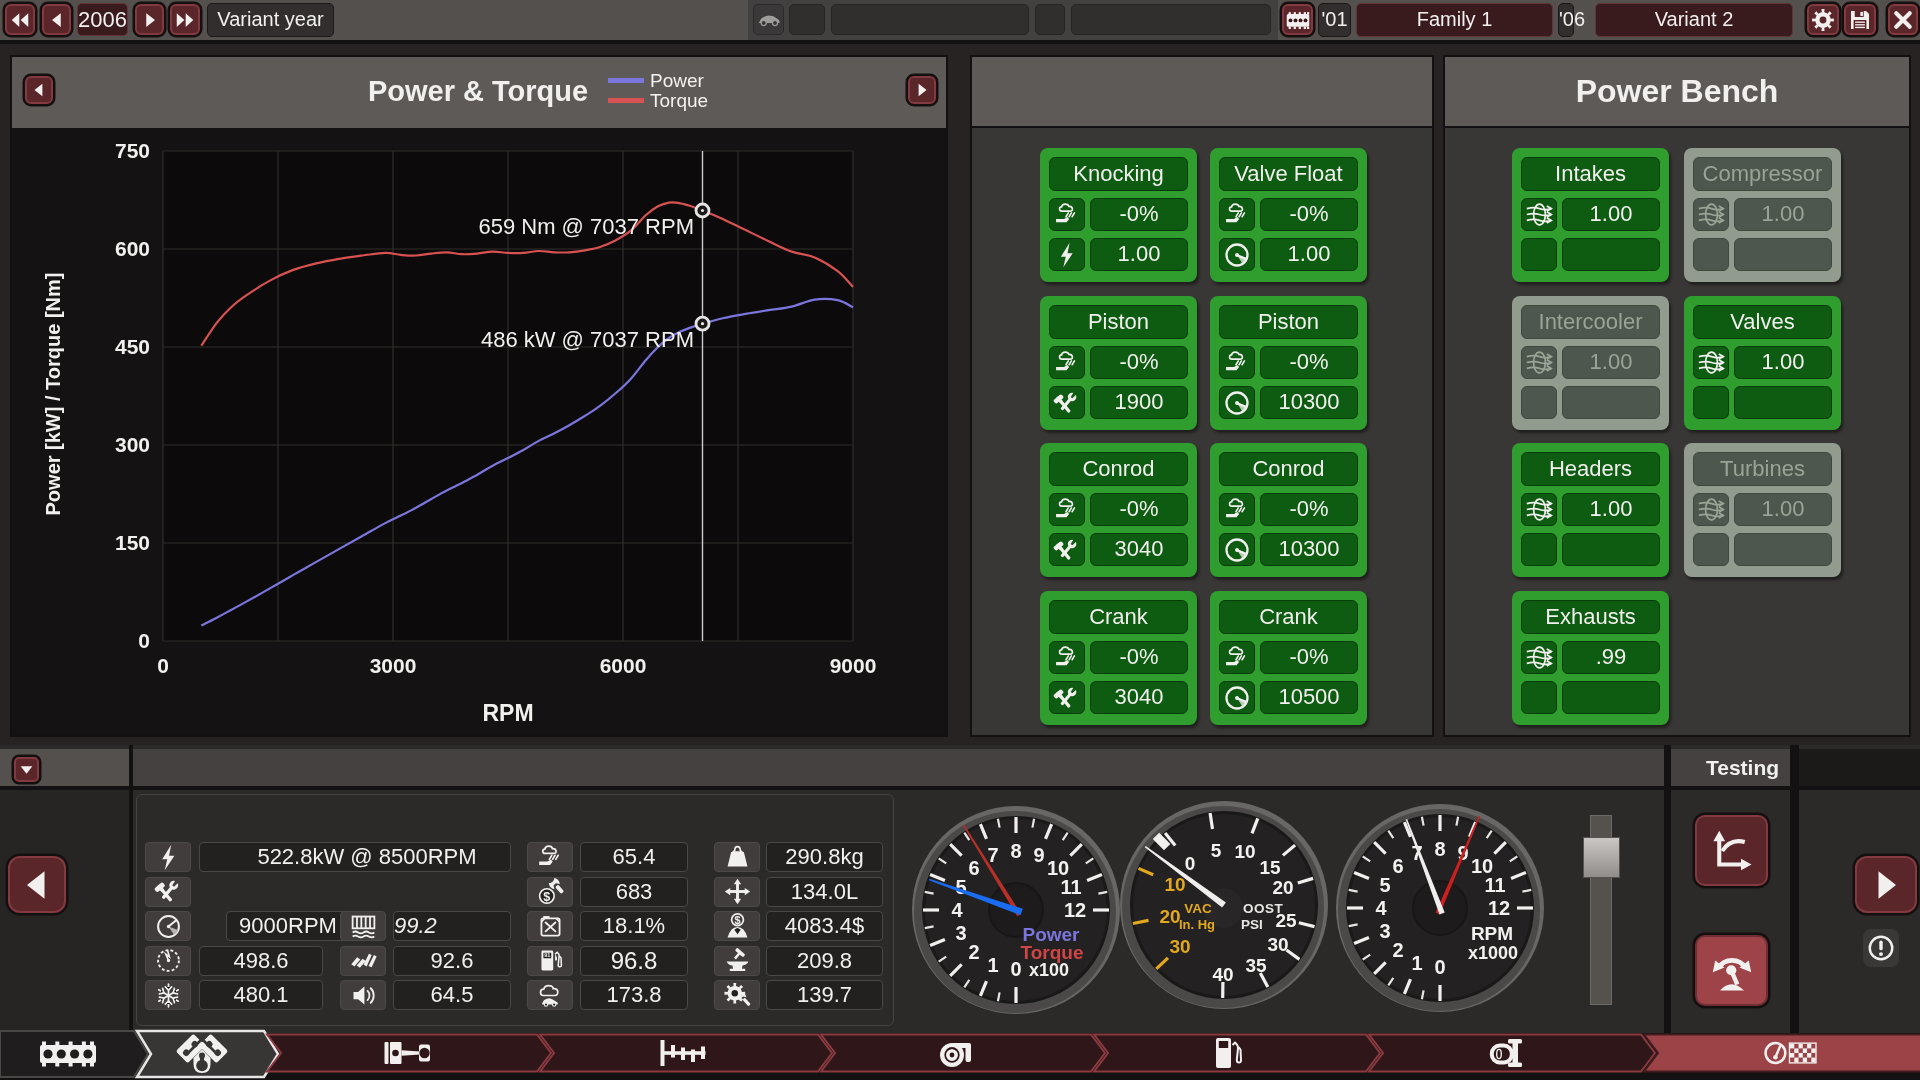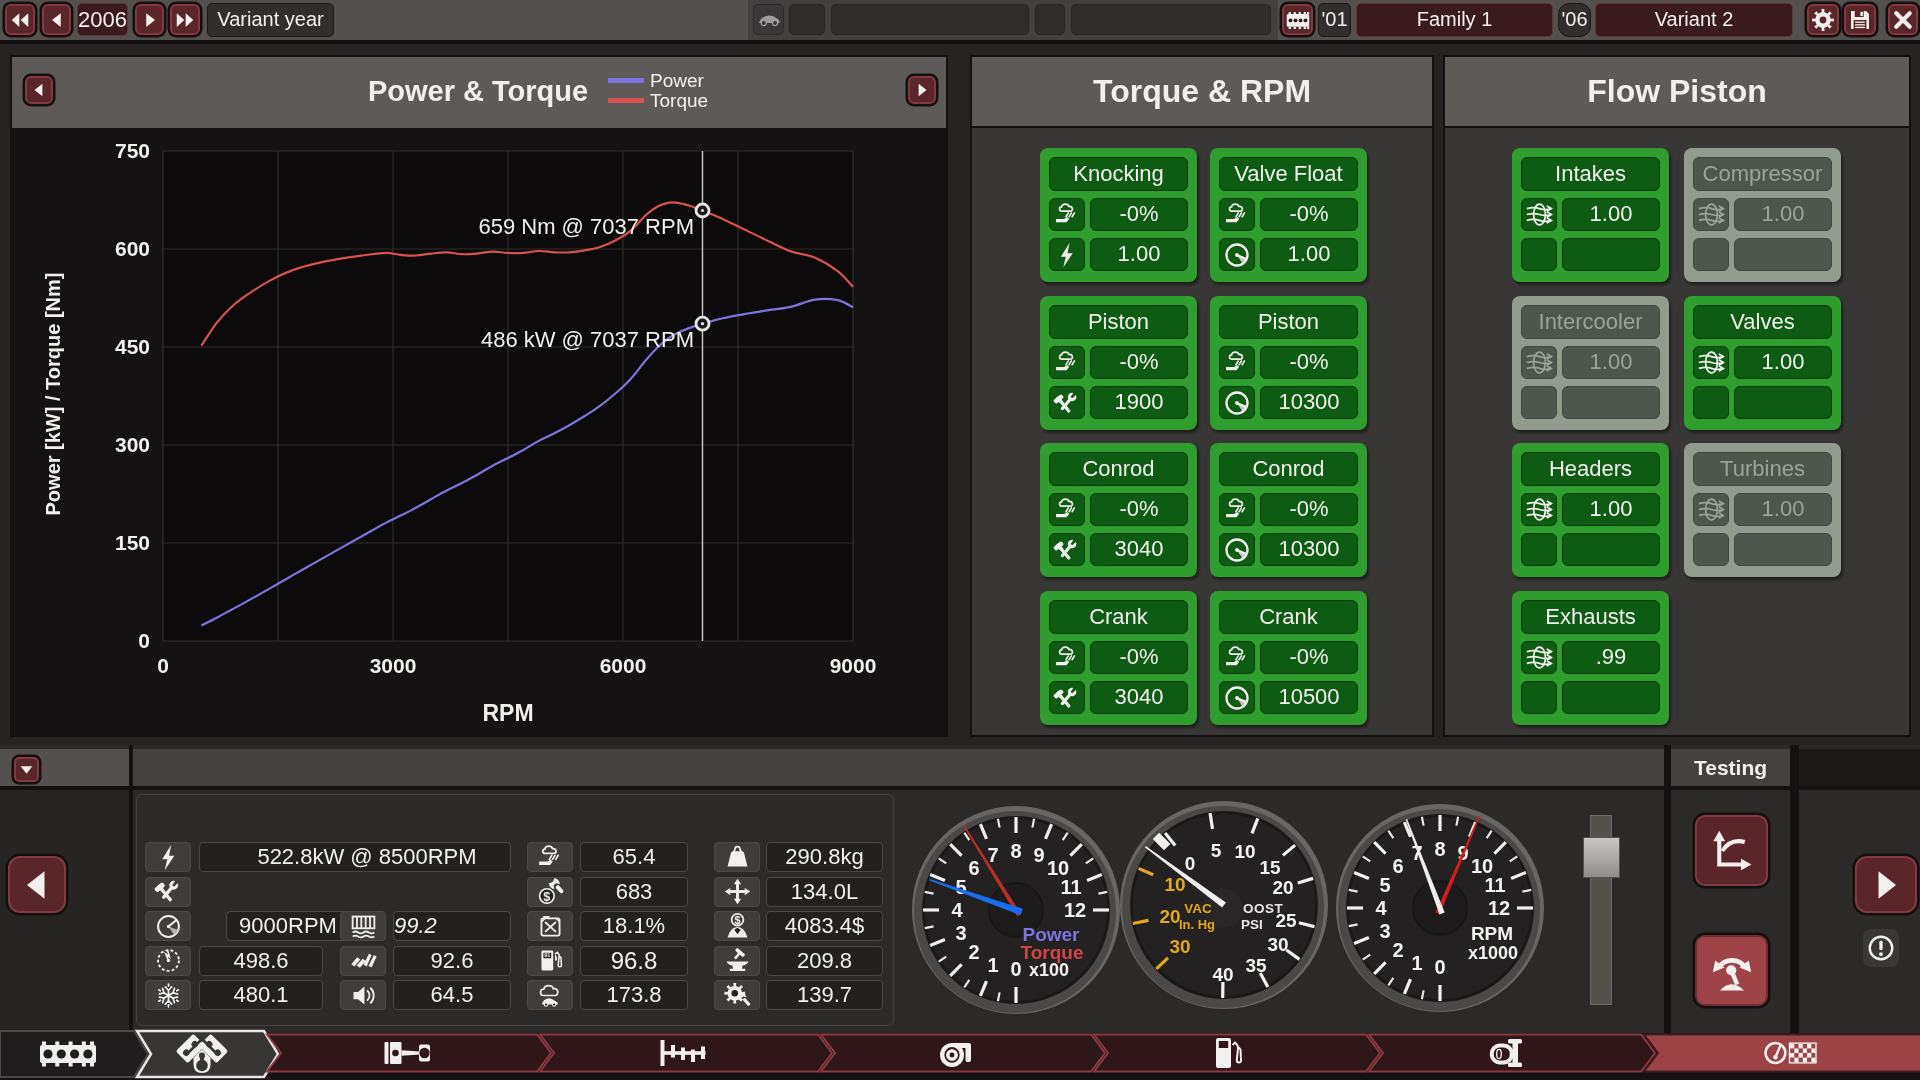--- a/index.html
+++ b/index.html
@@ -70,21 +70,21 @@
         <rect x="23.6" y="25" width="3" height="3" fill="#f2f0ef"></rect>
         <rect x="28" y="25" width="3" height="3" fill="#f2f0ef"></rect>
       </svg>
     </div>
     <div style="position:absolute;left:1318px;top:3px;width:33px;height:34px;background:#312e2d;border:1.5px solid #1a1818;border-radius:5px;box-sizing:border-box;">
       <div style="width:100%;text-align:center;line-height:31px;font-size:20px;color:#f2f0ef;">'01</div>
     </div>
     <div style="position:absolute;left:1356px;top:3px;width:197px;height:34px;background:#391a1d;border:1.5px solid #623337;border-radius:5px;box-sizing:border-box;">
       <div style="width:100%;text-align:center;line-height:31px;font-size:20px;color:#f2f0ef;">Family 1</div>
     </div>
-    <div style="position:absolute;left:1558px;top:3px;width:33px;height:34px;background:#312e2d;border:1.5px solid #1a1818;border-radius:11px;box-sizing:border-box;">
+    <div style="position:absolute;left:1558px;top:3px;width:16px;height:34px;background:#312e2d;border:1.5px solid #1a1818;border-radius:5px;box-sizing:border-box;">
       <div style="width:100%;text-align:center;line-height:31px;font-size:20px;color:#f2f0ef;">'06</div>
     </div>
     <div style="position:absolute;left:1595px;top:3px;width:198px;height:34px;background:#391a1d;border:1.5px solid #623337;border-radius:5px;box-sizing:border-box;">
       <div style="width:100%;text-align:center;line-height:31px;font-size:20px;color:#f2f0ef;">Variant 2</div>
     </div>
     <div style="position:absolute;left:1807px;top:4px;width:32px;height:31px;background:#5b262a;border:2px solid #82393f;border-radius:6px;box-sizing:border-box;box-shadow:0 0 0 2.5px #151010;display:flex;align-items:center;justify-content:center;">
       <svg width="26" height="26" viewBox="0 0 32 32">
         <polygon points="25.4,14.5 29.4,14.1 29.4,17.9 25.4,17.5 24.8,19.6 23.7,21.6 26.8,24.1 24.1,26.8 21.6,23.7 19.7,24.8 17.5,25.4 17.9,29.4 14.1,29.4 14.5,25.4 12.4,24.8 10.4,23.7 7.9,26.8 5.2,24.1 8.3,21.6 7.2,19.7 6.6,17.5 2.6,17.9 2.6,14.1 6.6,14.5 7.2,12.4 8.3,10.4 5.2,7.9 7.9,5.2 10.4,8.3 12.3,7.2 14.5,6.6 14.1,2.6 17.9,2.6 17.5,6.6 19.6,7.2 21.6,8.3 24.1,5.2 26.8,7.9 23.7,10.4 24.8,12.3" fill="#f2f0ef"></polygon>
         <circle cx="16" cy="16" r="4.2" fill="#5b262a"></circle>
       </svg>
@@ -154,24 +154,23 @@
       <text x="150" y="648" font-size="21" font-weight="bold" fill="#f2f0ef" text-anchor="end">0</text>
       <text x="163" y="673" font-size="21" font-weight="bold" fill="#f2f0ef" text-anchor="middle">0</text>
       <text x="393" y="673" font-size="21" font-weight="bold" fill="#f2f0ef" text-anchor="middle">3000</text>
       <text x="623" y="673" font-size="21" font-weight="bold" fill="#f2f0ef" text-anchor="middle">6000</text>
       <text x="853" y="673" font-size="21" font-weight="bold" fill="#f2f0ef" text-anchor="middle">9000</text>
       <text x="508" y="721" font-size="23" font-weight="bold" fill="#f2f0ef" text-anchor="middle">RPM</text>
       <text x="0" y="0" font-size="20" font-weight="bold" fill="#f2f0ef" text-anchor="middle" transform="translate(60 394) rotate(-90)">Power [kW] / Torque [Nm]</text>
     </svg>
     <div style="position:absolute;left:970px;top:55px;width:464px;height:682px;background:#393736;border:2px solid #121010;box-sizing:border-box;"></div>
     <div style="position:absolute;left:972px;top:57px;width:460px;height:71px;background:#5e5a57;border-bottom:2px solid #121010;box-sizing:border-box;"></div>
-    <div style="position:absolute;left:970px;top:66px;width:464px;height:50px;display:flex;align-items:center;justify-content:center;font-size:32px;font-weight:bold;color:#f2f0ef;letter-spacing:0px;white-space:nowrap;">Torque &amp; RPM</div>
     <div style="position:absolute;left:1443px;top:55px;width:468px;height:682px;background:#393736;border:2px solid #121010;box-sizing:border-box;"></div>
     <div style="position:absolute;left:1445px;top:57px;width:464px;height:71px;background:#5e5a57;border-bottom:2px solid #121010;box-sizing:border-box;"></div>
-    <div style="position:absolute;left:1443px;top:66px;width:468px;height:50px;display:flex;align-items:center;justify-content:center;font-size:32px;font-weight:bold;color:#f2f0ef;letter-spacing:0px;white-space:nowrap;">Flow Piston</div>
+    <div style="position:absolute;left:1443px;top:66px;width:468px;height:50px;display:flex;align-items:center;justify-content:center;font-size:32px;font-weight:bold;color:#f2f0ef;letter-spacing:0px;white-space:nowrap;">Power Bench</div>
     <div style="position:absolute;left:1040px;top:148px;width:157px;height:134px;background:#2f9e2f;border-radius:8px;box-shadow:2px 3px 3px rgba(0,0,0,0.45);">
       <div style="position:absolute;left:9px;top:9px;width:139px;height:34px;background:#0d5c11;border:1.5px solid #063c09;border-radius:6px;box-sizing:border-box;text-align:center;line-height:31px;font-size:22px;color:#f2f0ef;">Knocking</div>
       <div style="position:absolute;left:9px;top:50px;width:36px;height:33px;background:#0d5c11;border:1.5px solid #063c09;border-radius:6px;box-sizing:border-box;display:flex;align-items:center;justify-content:center;">
         <svg width="28" height="28" viewBox="0 0 32 32">
           <path d="M10 11.5 Q7.5 11.5 7.5 9 Q7.5 6.8 9.8 6.8 Q10.3 3.5 14 3.5 Q17.6 3.5 18.1 6.2 Q21.6 5.8 22.1 8.7 Q22.6 11.5 19.6 11.5 Z" fill="none" stroke="#f2f0ef" stroke-width="1.9"></path>
           <g stroke="#f2f0ef" stroke-width="1.8" stroke-linecap="round">
             <path d="M17.5 13.5 L14.8 18"></path>
             <path d="M21 13.5 L18.3 18"></path>
             <path d="M24.5 13.5 L21.8 18"></path>
           </g>
@@ -509,21 +508,21 @@
       </div>
       <div style="position:absolute;left:50px;top:50px;width:98px;height:33px;background:#0d5c11;border:1.5px solid #063c09;border-radius:6px;box-sizing:border-box;text-align:center;line-height:30px;font-size:22px;color:#f2f0ef;">.99</div>
       <div style="position:absolute;left:9px;top:90px;width:36px;height:33px;background:#0d5c11;border:1.5px solid #063c09;border-radius:6px;box-sizing:border-box;display:flex;align-items:center;justify-content:center;"></div>
       <div style="position:absolute;left:50px;top:90px;width:98px;height:33px;background:#0d5c11;border:1.5px solid #063c09;border-radius:6px;box-sizing:border-box;text-align:center;line-height:30px;font-size:22px;color:#f2f0ef;"></div>
     </div>
     <div style="position:absolute;left:0;top:745px;width:1920px;height:288px;background:#2c2a29;"></div>
     <div style="position:absolute;left:0;top:749px;width:129px;height:37px;background:#54504d;"></div>
     <div style="position:absolute;left:133px;top:749px;width:1531px;height:37px;background:#444140;"></div>
     <div style="position:absolute;left:1671px;top:749px;width:119px;height:37px;background:#444140;"></div>
     <div style="position:absolute;left:1799px;top:749px;width:121px;height:37px;background:#1c1a19;"></div>
-    <div style="position:absolute;left:1671px;top:749px;width:119px;height:37px;display:flex;align-items:center;justify-content:center;font-size:21px;font-weight:bold;color:#f2f0ef;letter-spacing:0px;white-space:nowrap;">Testing</div>
+    <div style="position:absolute;left:1671px;top:749px;width:119px;height:37px;display:flex;align-items:center;justify-content:center;font-size:21px;font-weight:bold;color:#f2f0ef;letter-spacing:0px;white-space:nowrap;padding-left:12px;">Testing</div>
     <div style="position:absolute;left:129px;top:745px;width:4px;height:288px;background:#131111;"></div>
     <div style="position:absolute;left:1664px;top:745px;width:7px;height:288px;background:#131111;"></div>
     <div style="position:absolute;left:1790px;top:745px;width:9px;height:288px;background:#131111;"></div>
     <div style="position:absolute;left:0;top:786px;width:1920px;height:4px;background:#131111;"></div>
     <div style="position:absolute;left:0;top:790px;width:129px;height:243px;background:#272424;"></div>
     <div style="position:absolute;left:14px;top:757px;width:25px;height:25px;background:#5b262a;border:2px solid #82393f;border-radius:5px;box-sizing:border-box;box-shadow:0 0 0 2.5px #151010;display:flex;align-items:center;justify-content:center;">
       <svg width="17" height="17" viewBox="0 0 32 32">
         <polygon points="5,10 27,10 16,24" fill="#f2f0ef"></polygon>
       </svg>
     </div>

